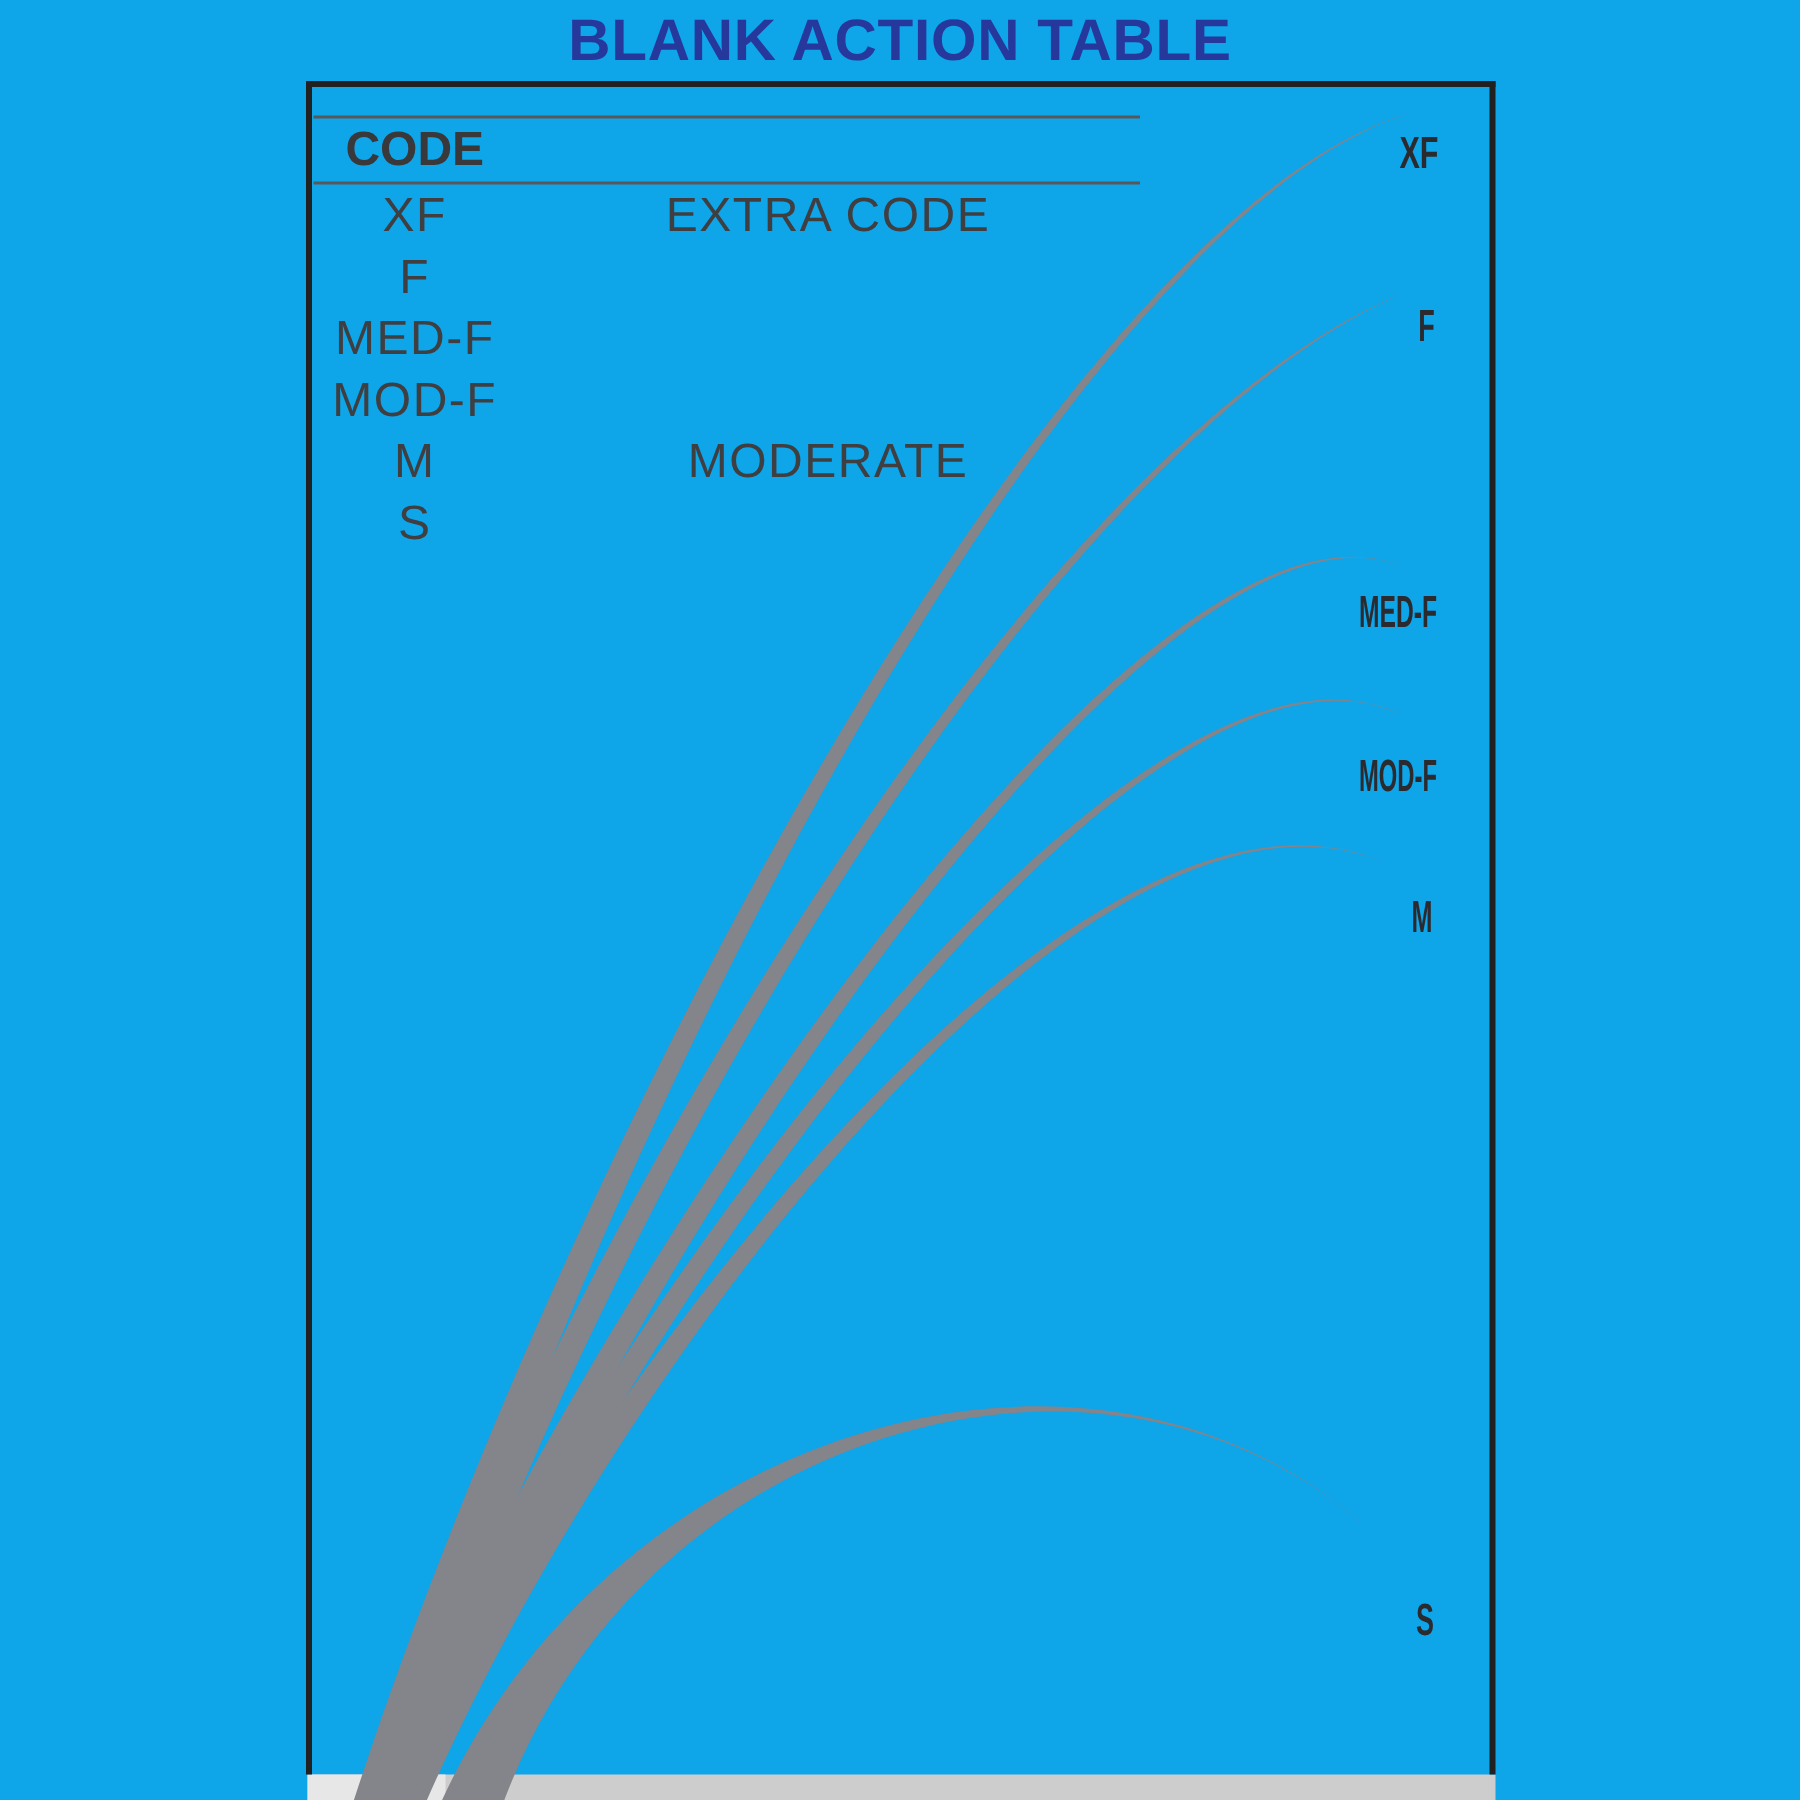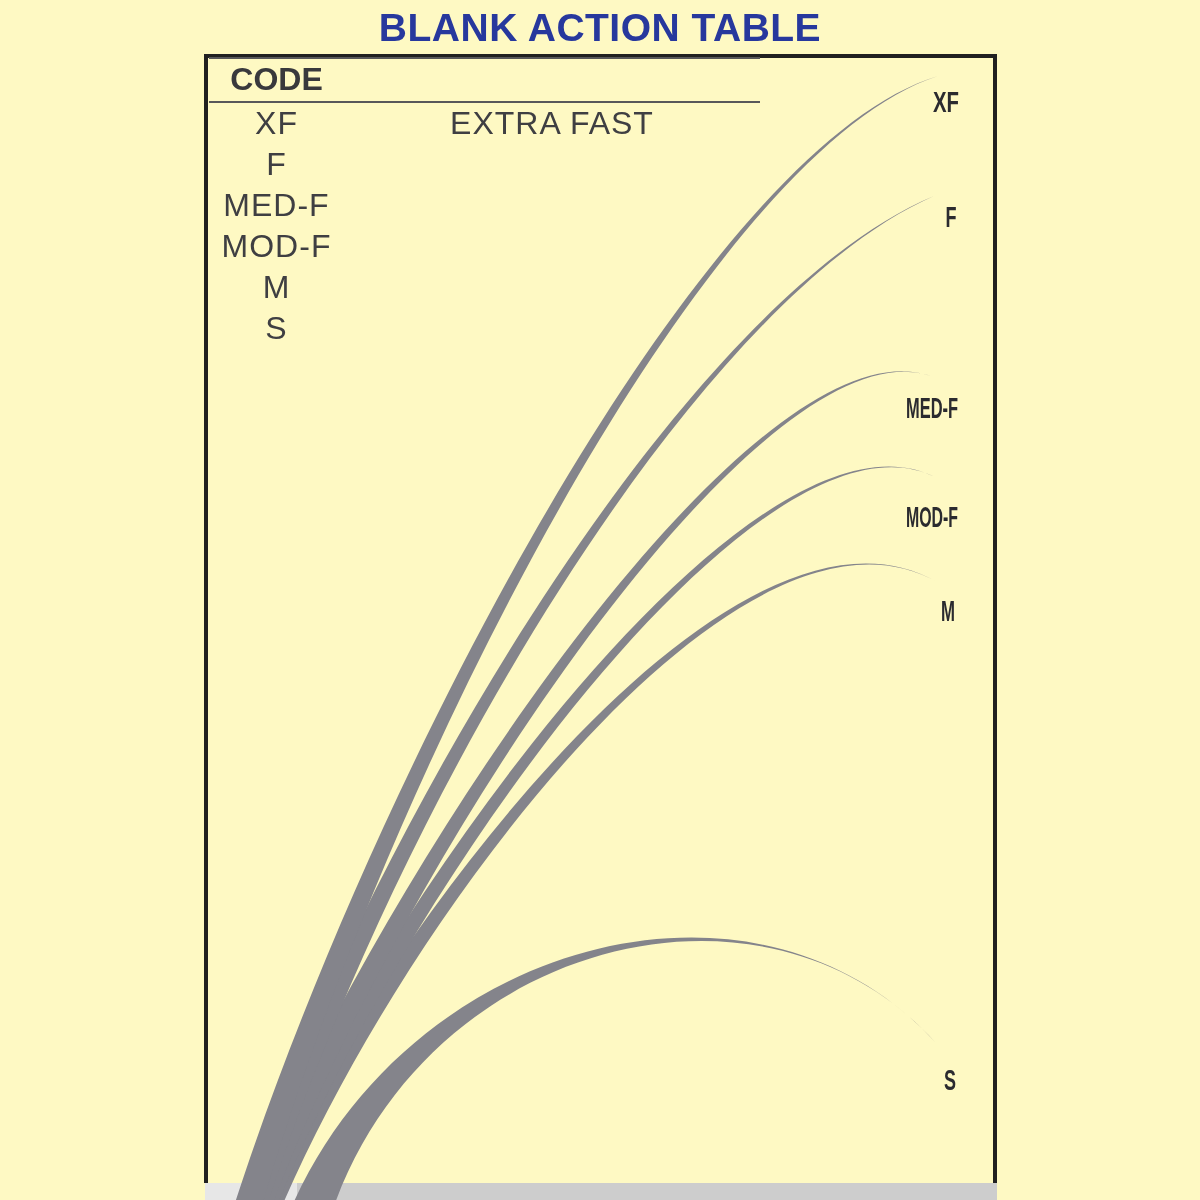--- a/index.html
+++ b/index.html
@@ -2,21 +2,21 @@
 <html><head>
 <meta charset="utf-8">
 <style>
   html, body {
     margin: 0; padding: 0;
     width: 1200px; height: 1200px;
     background: #ffffff;
     font-family: "Liberation Sans", sans-serif;
     overflow: hidden;
   }
-  #stage { position: relative; width: 1200px; height: 1200px; background:#fef9c3; }
+  #stage { position: relative; width: 1200px; height: 1200px; background:#0ea5e9; }
 
   
   .page-title {
     position: absolute; top: 6px; left: 0; width: 1200px;
     text-align: center;
     font-size: 39px; font-weight: bold; letter-spacing: 0.5px;
     color: #27389d;
     z-index: 6;
   }
 
@@ -50,21 +50,21 @@
     pointer-events: none;
   }
 
   
   .tbl {
     position: absolute; left: 209px; top: 57px; width: 551px;
     z-index: 5; color: #3c3c3f;
   }
   .tbl-head {
     display: flex;
-    margin-top: 0;
+    margin-top: 20px;
     border-top: 2px solid #58585a;
     border-bottom: 2px solid #58585a;
     padding: 2px 0 3px 0;
     font-size: 32px; font-weight: bold; color: #39393c;
   }
   .tbl-row {
     display: flex; height: 41px; align-items: center;
     font-size: 32px; letter-spacing: 1px; color: #3f3f42;
   }
   .col-code  { width: 135px; text-align: center; }
@@ -99,32 +99,33 @@
 
   <div class="panel"></div>
 
   <div class="tbl">
     <div class="tbl-head">
       <div class="col-code">CODE</div>
     </div>
 
     <div class="tbl-row">
       <div class="col-code">XF</div>
-      <div class="col-desc">EXTRA FAST</div>
+      <div class="col-desc">EXTRA CODE</div>
     </div>
     <div class="tbl-row">
       <div class="col-code">F</div>
     </div>
     <div class="tbl-row">
       <div class="col-code">MED-F</div>
     </div>
     <div class="tbl-row">
       <div class="col-code">MOD-F</div>
     </div>
     <div class="tbl-row">
       <div class="col-code">M</div>
+      <div class="col-desc">MODERATE</div>
     </div>
     <div class="tbl-row">
       <div class="col-code">S</div>
     </div>
   </div>
 
 </div>
 
 </body></html>

